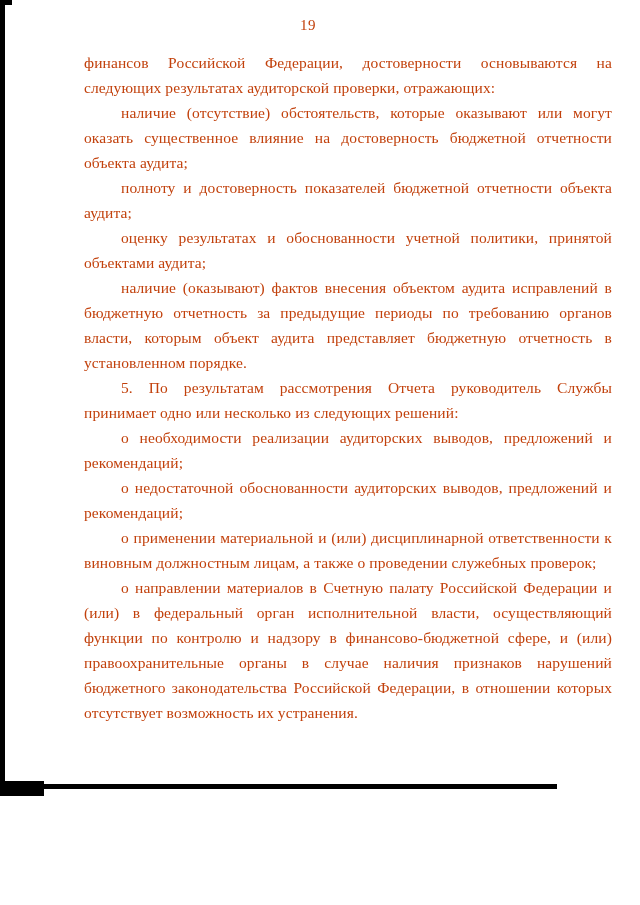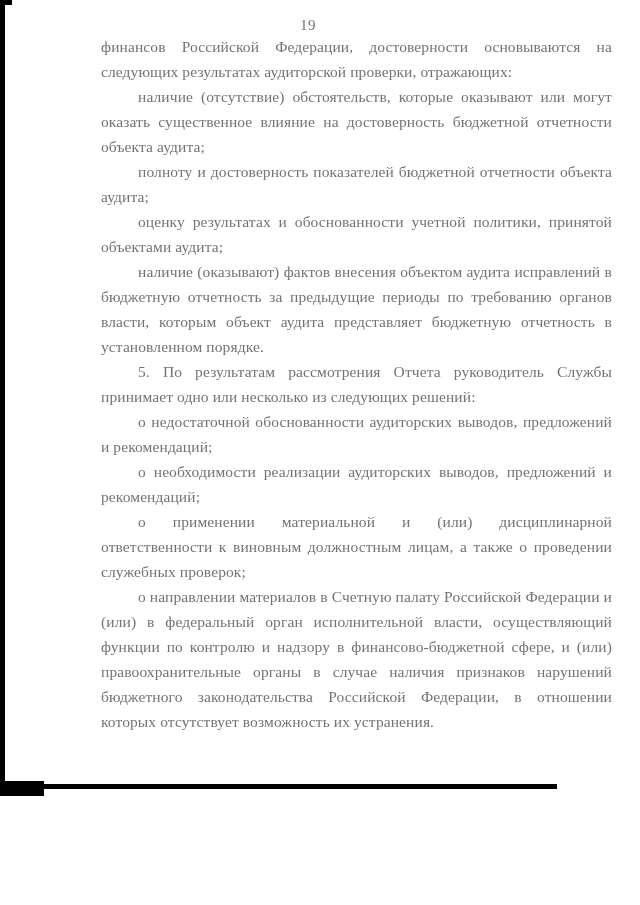--- a/index.html
+++ b/index.html
@@ -5,21 +5,21 @@
   html, body {
     margin: 0;
     padding: 0;
     background: #ffffff;
   }
   .page {
     position: relative;
     width: 640px;
     height: 796px;
     background: #ffffff;
-    color: #737373;
+    color: #c2410c;
     font-family: "Liberation Serif", serif;
     overflow: hidden;
   }
   
   .border-left {
     position: absolute;
     left: 0; top: 0;
     width: 5px; height: 100%;
     background: #000000;
   }
@@ -46,22 +46,21 @@
     top: 17px;
     left: 0; right: 24px;
     text-align: center;
     font-size: 15px;
     letter-spacing: 0.5px;
   }
   .content {
     position: absolute;
     left: 84px;
     right: 28px;
-    top: 34px;
-    margin-left: 17px;
+    top: 50px;
   }
   .content p {
     margin: 0;
     font-size: 15.5px;
     line-height: 25px;
     text-align: justify;
     text-indent: 37px;
     letter-spacing: 0.1px;
   }
   .content p.no-indent {
@@ -80,19 +79,19 @@
 
   <div class="page-number">19</div>
 
   <div class="content">
     <p class="no-indent">финансов Российской Федерации, достоверности основываются на следующих результатах аудиторской проверки, отражающих:</p>
     <p>наличие (отсутствие) обстоятельств, которые оказывают или могут оказать существенное влияние на достоверность бюджетной отчетности объекта аудита;</p>
     <p>полноту и достоверность показателей бюджетной отчетности объекта аудита;</p>
     <p>оценку результатах и обоснованности учетной политики, принятой объектами аудита;</p>
     <p>наличие (оказывают) фактов внесения объектом аудита исправлений в бюджетную отчетность за предыдущие периоды по требованию органов власти, которым объект аудита представляет бюджетную отчетность в установленном порядке.</p>
     <p>5. По результатам рассмотрения Отчета руководитель Службы принимает одно или несколько из следующих решений:</p>
+    <p>о необходимости реализации аудиторских выводов, предложений и рекомендаций;</p>
     <p>о недостаточной обоснованности аудиторских выводов, предложений и рекомендаций;</p>
-    <p>о необходимости реализации аудиторских выводов, предложений и рекомендаций;</p>
     <p>о применении материальной и (или) дисциплинарной ответственности к виновным должностным лицам, а также о проведении служебных проверок;</p>
     <p>о направлении материалов в Счетную палату Российской Федерации и (или) в федеральный орган исполнительной власти, осуществляющий функции по контролю и надзору в финансово-бюджетной сфере, и (или) правоохранительные органы в случае наличия признаков нарушений бюджетного законодательства Российской Федерации, в отношении которых отсутствует возможность их устранения.</p>
   </div>
 
 </div>
 
 </body></html>

